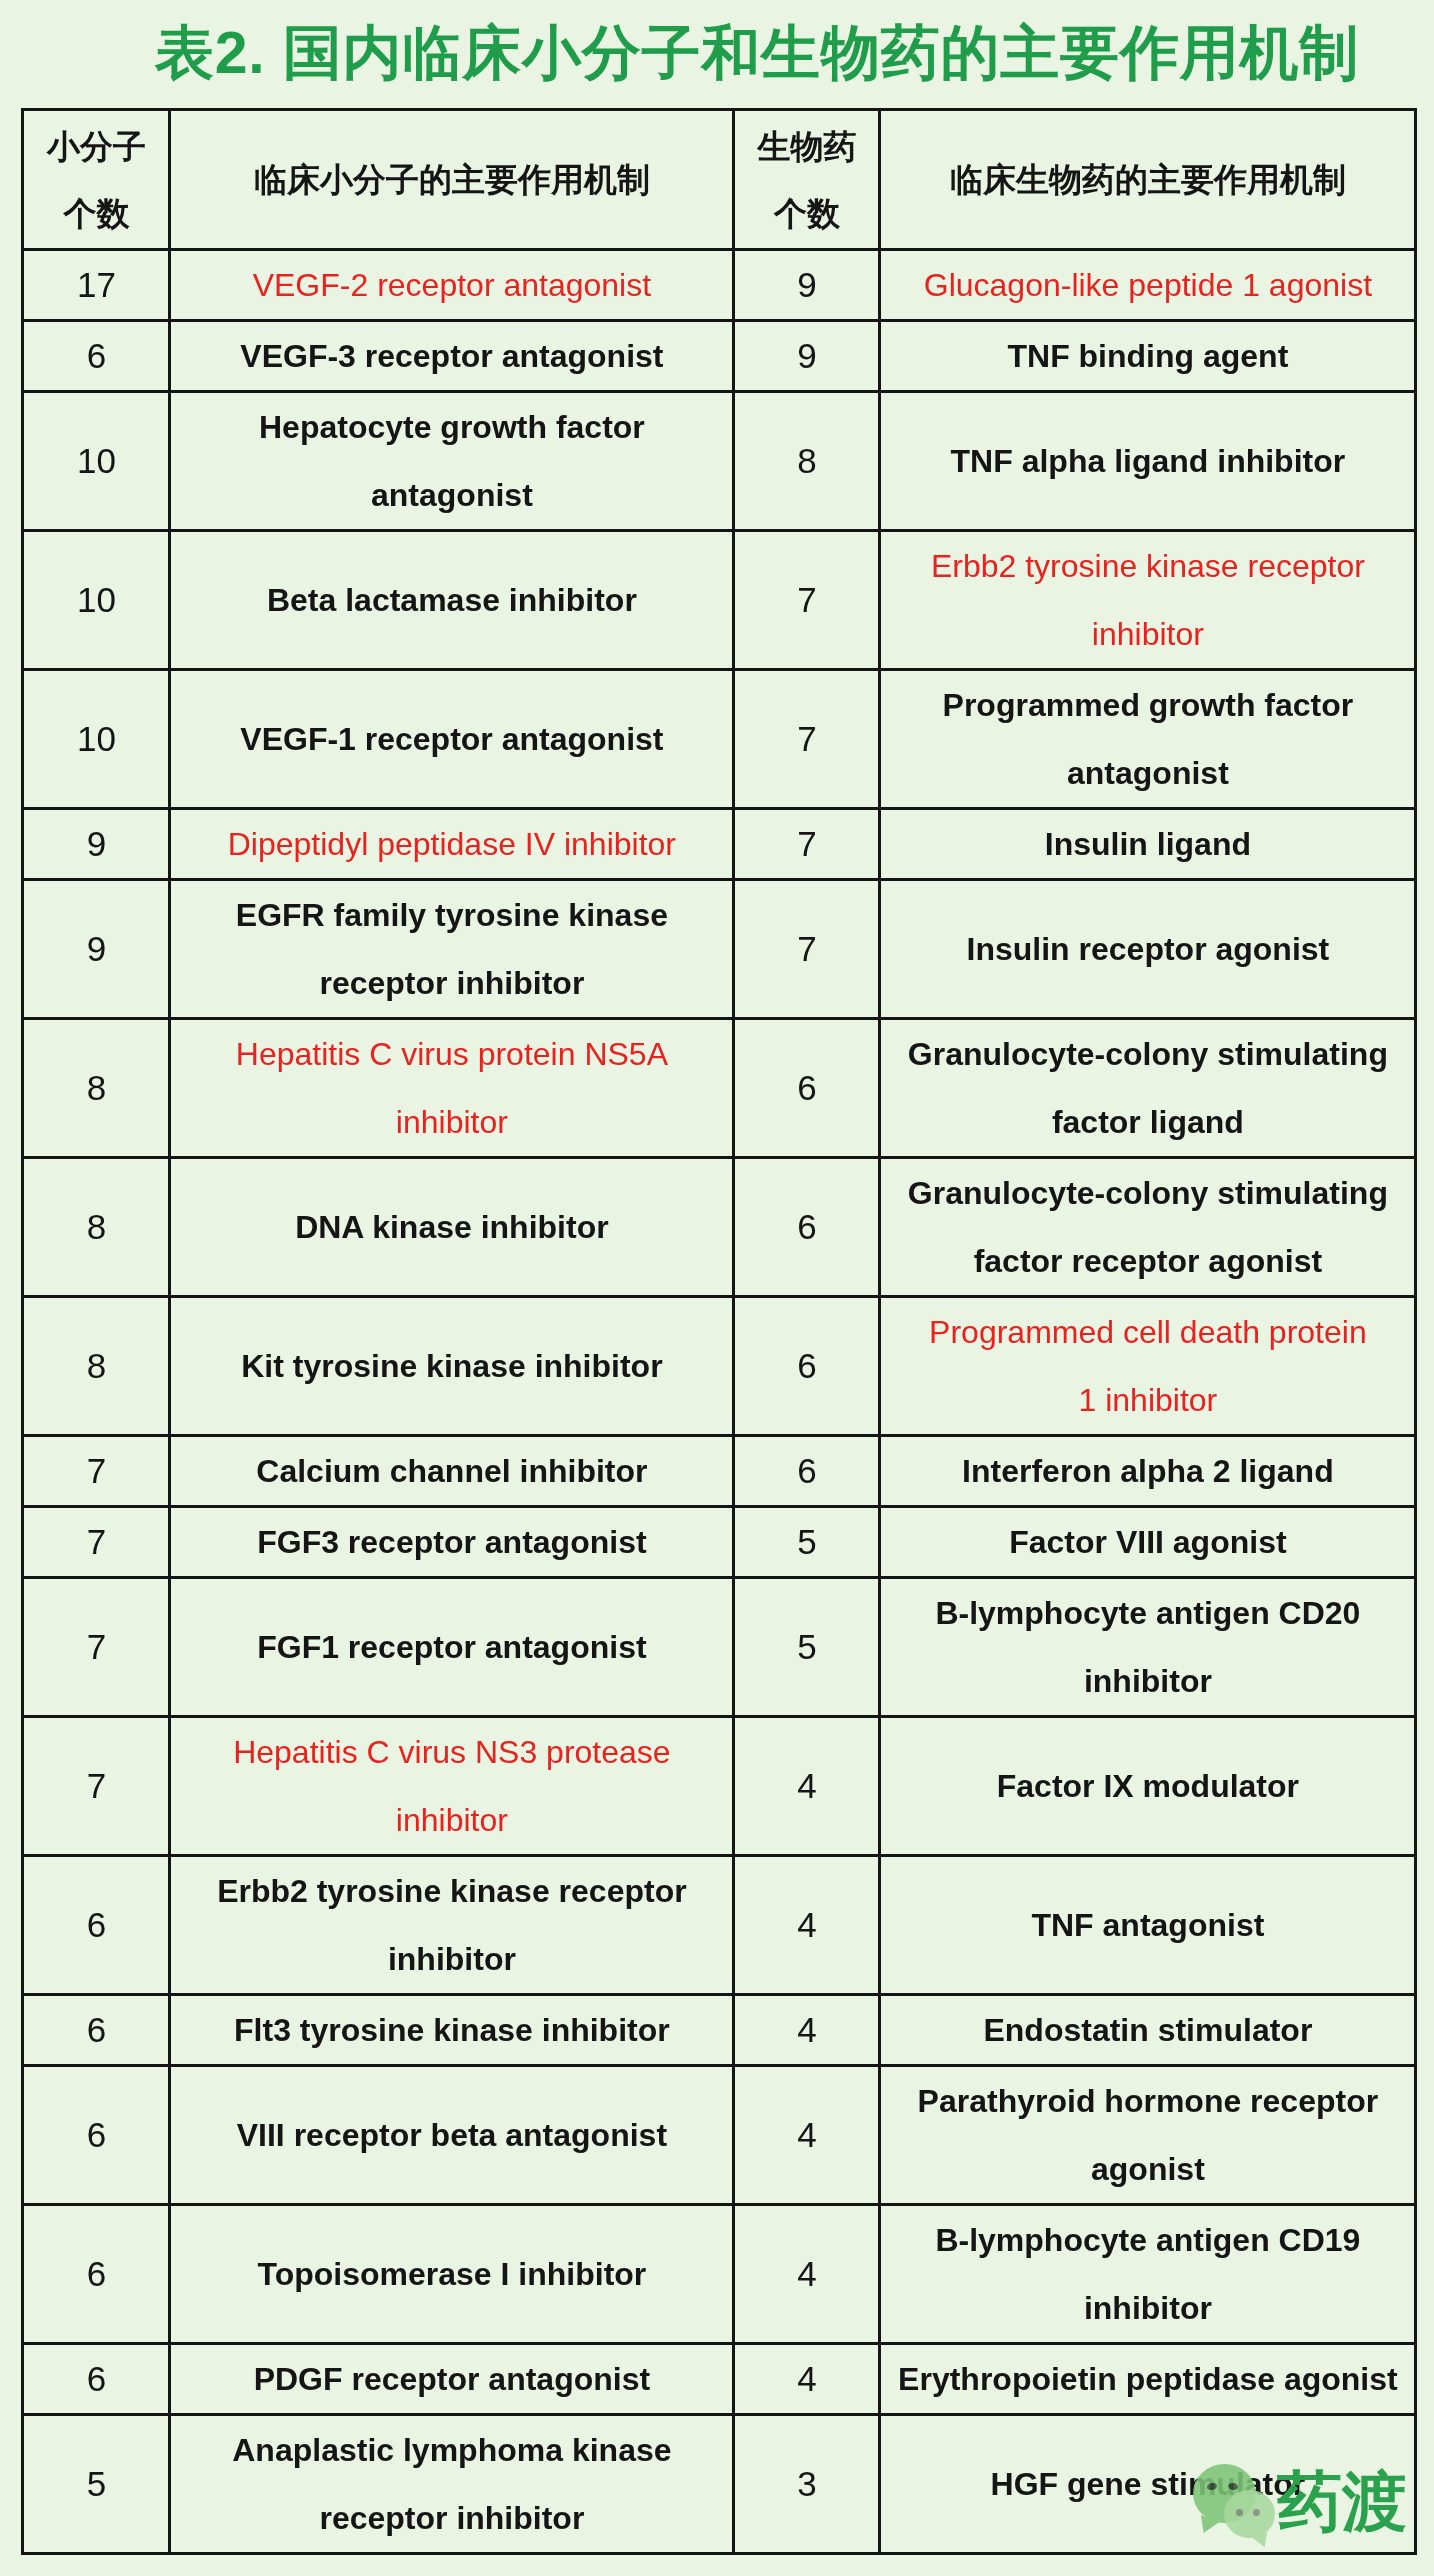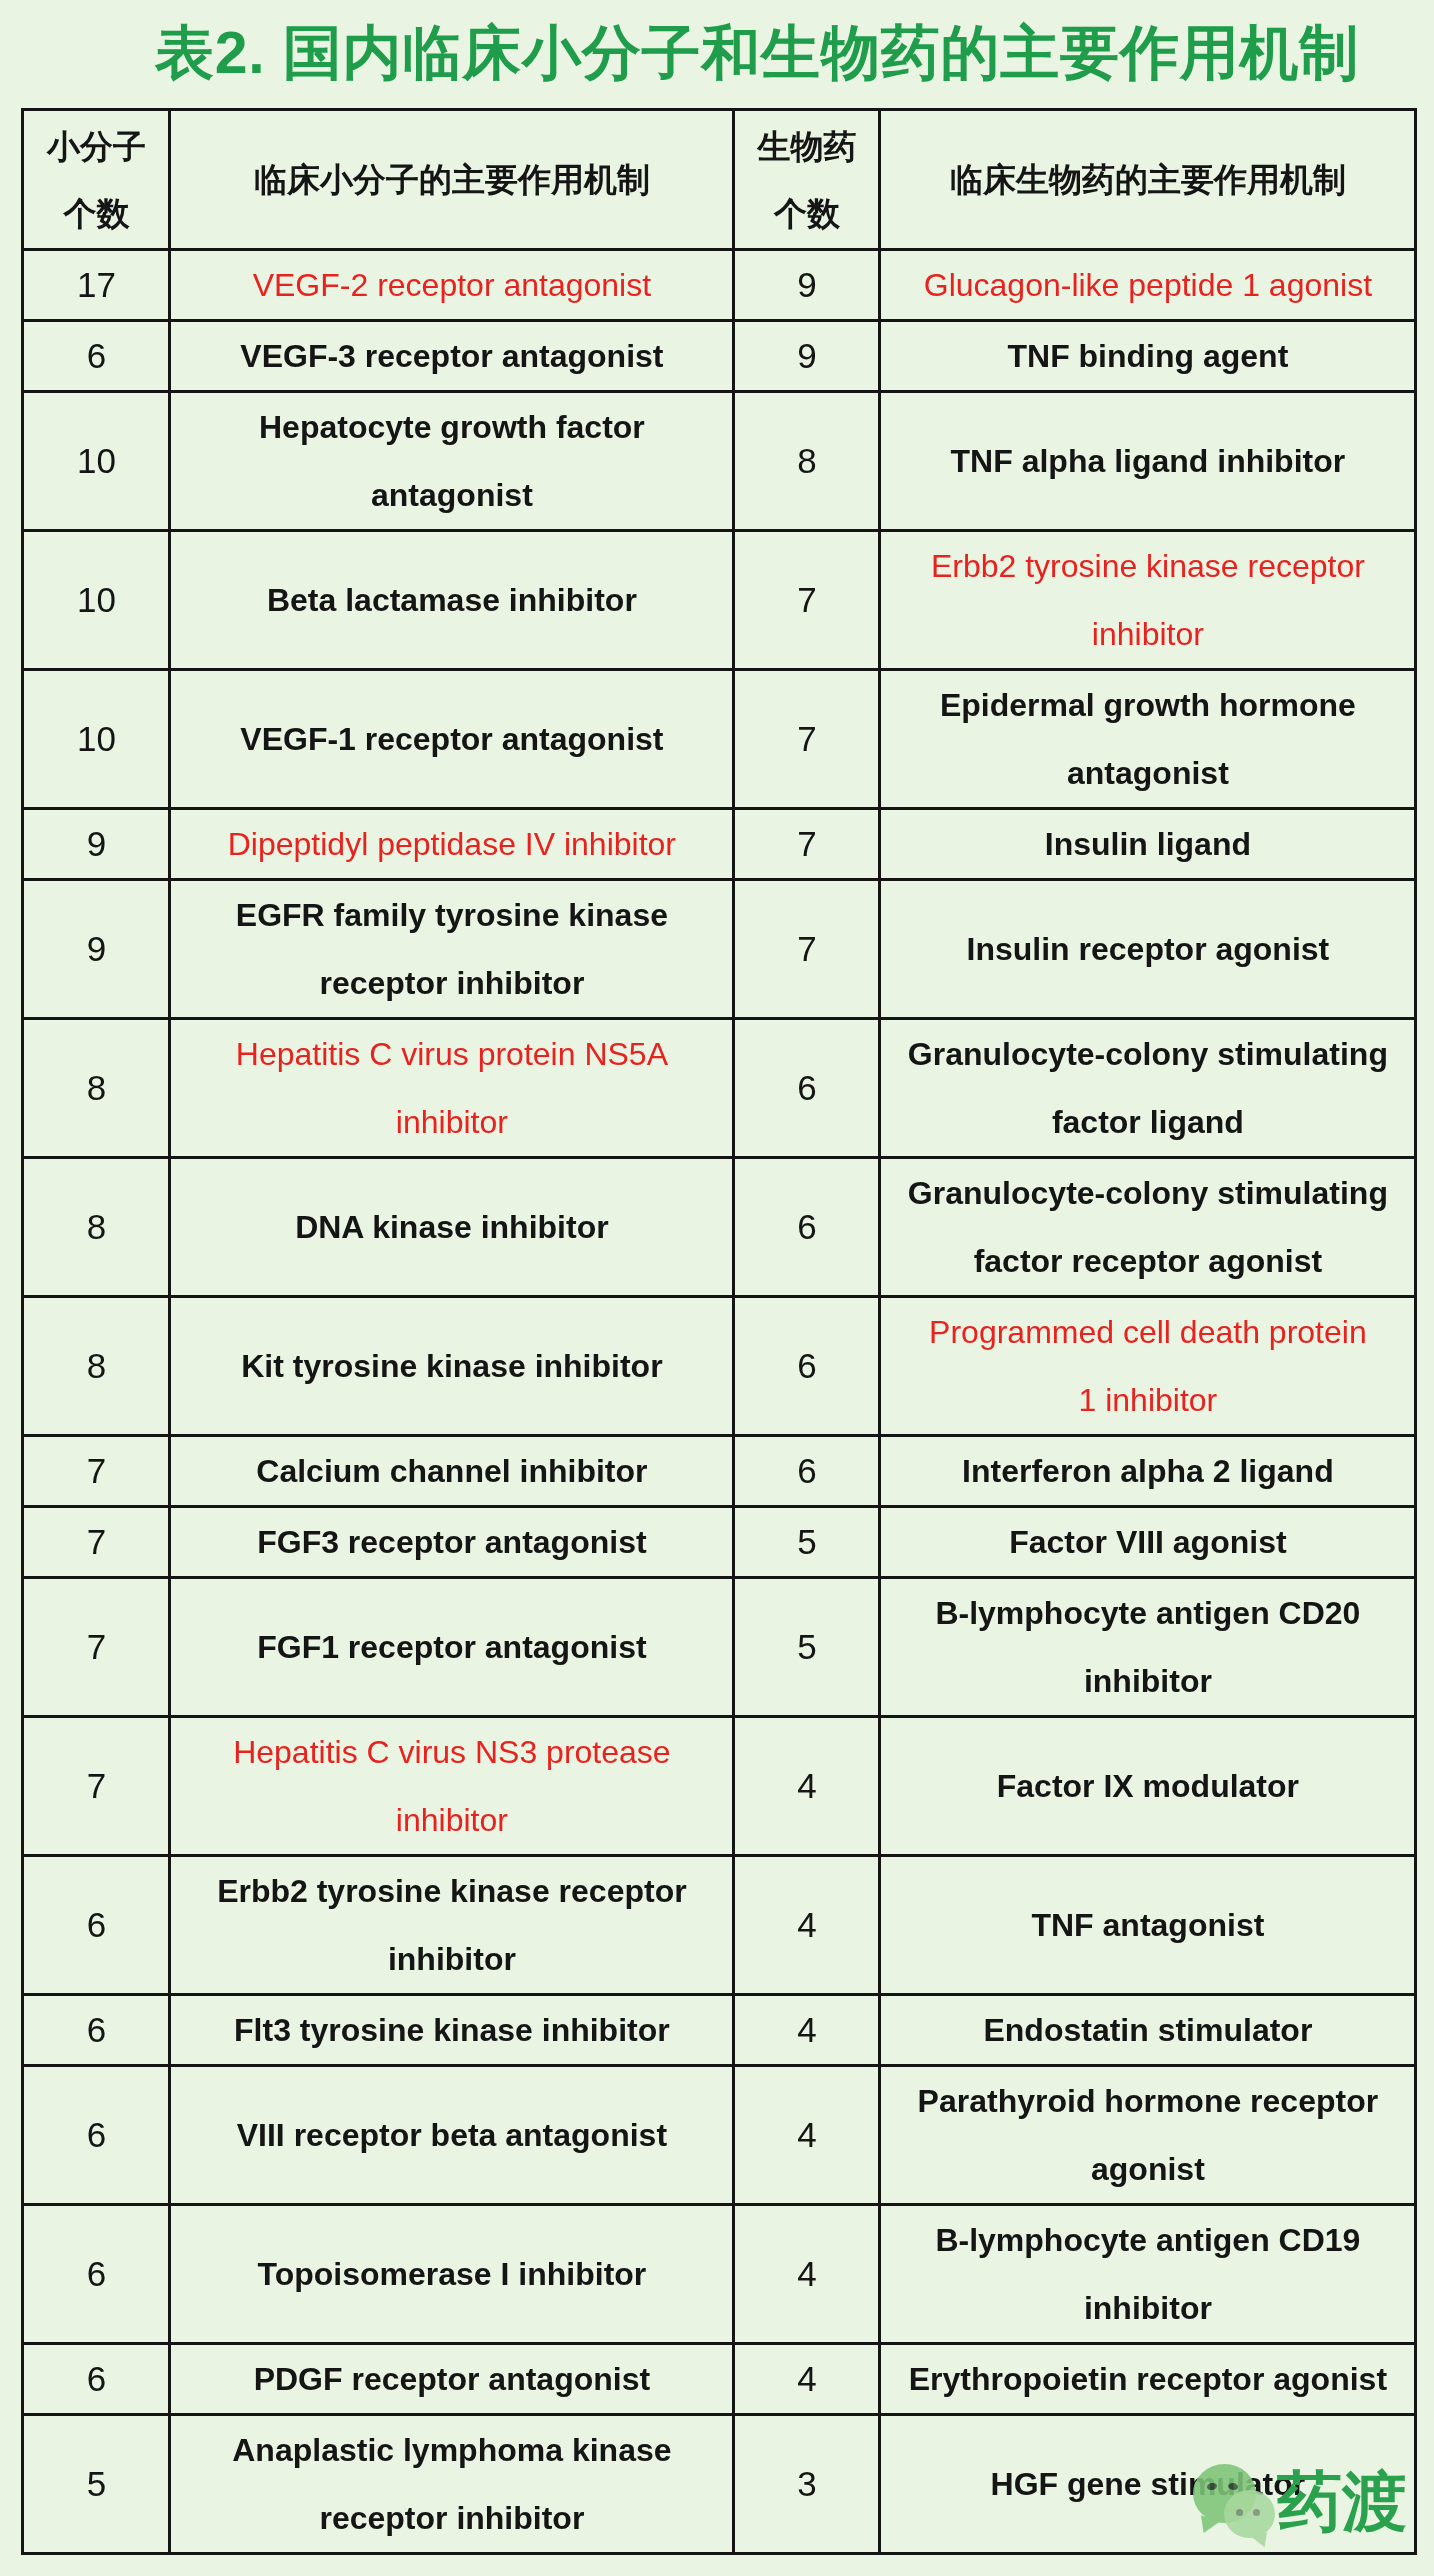--- a/index.html
+++ b/index.html
@@ -158,21 +158,21 @@
     <td class="count">10</td>
     <td class="mech">Beta lactamase inhibitor</td>
     <td class="count">7</td>
     <td class="mech red">Erbb2 tyrosine kinase receptor
 inhibitor</td>
   </tr>
       <tr>
     <td class="count">10</td>
     <td class="mech">VEGF-1 receptor antagonist</td>
     <td class="count">7</td>
-    <td class="mech">Epidermal growth hormone
+    <td class="mech">Programmed growth factor
 antagonist</td>
   </tr>
       <tr>
     <td class="count">9</td>
     <td class="mech red">Dipeptidyl peptidase IV inhibitor</td>
     <td class="count">7</td>
     <td class="mech">Insulin ligand</td>
   </tr>
       <tr>
     <td class="count">9</td>
@@ -253,21 +253,21 @@
     <td class="count">6</td>
     <td class="mech">Topoisomerase I inhibitor</td>
     <td class="count">4</td>
     <td class="mech">B-lymphocyte antigen CD19
 inhibitor</td>
   </tr>
       <tr>
     <td class="count">6</td>
     <td class="mech">PDGF receptor antagonist</td>
     <td class="count">4</td>
-    <td class="mech">Erythropoietin receptor agonist</td>
+    <td class="mech">Erythropoietin peptidase agonist</td>
   </tr>
       <tr>
     <td class="count">5</td>
     <td class="mech">Anaplastic lymphoma kinase
 receptor inhibitor</td>
     <td class="count">3</td>
     <td class="mech">HGF gene stimulator</td>
   </tr>
     </tbody>
 </table>

